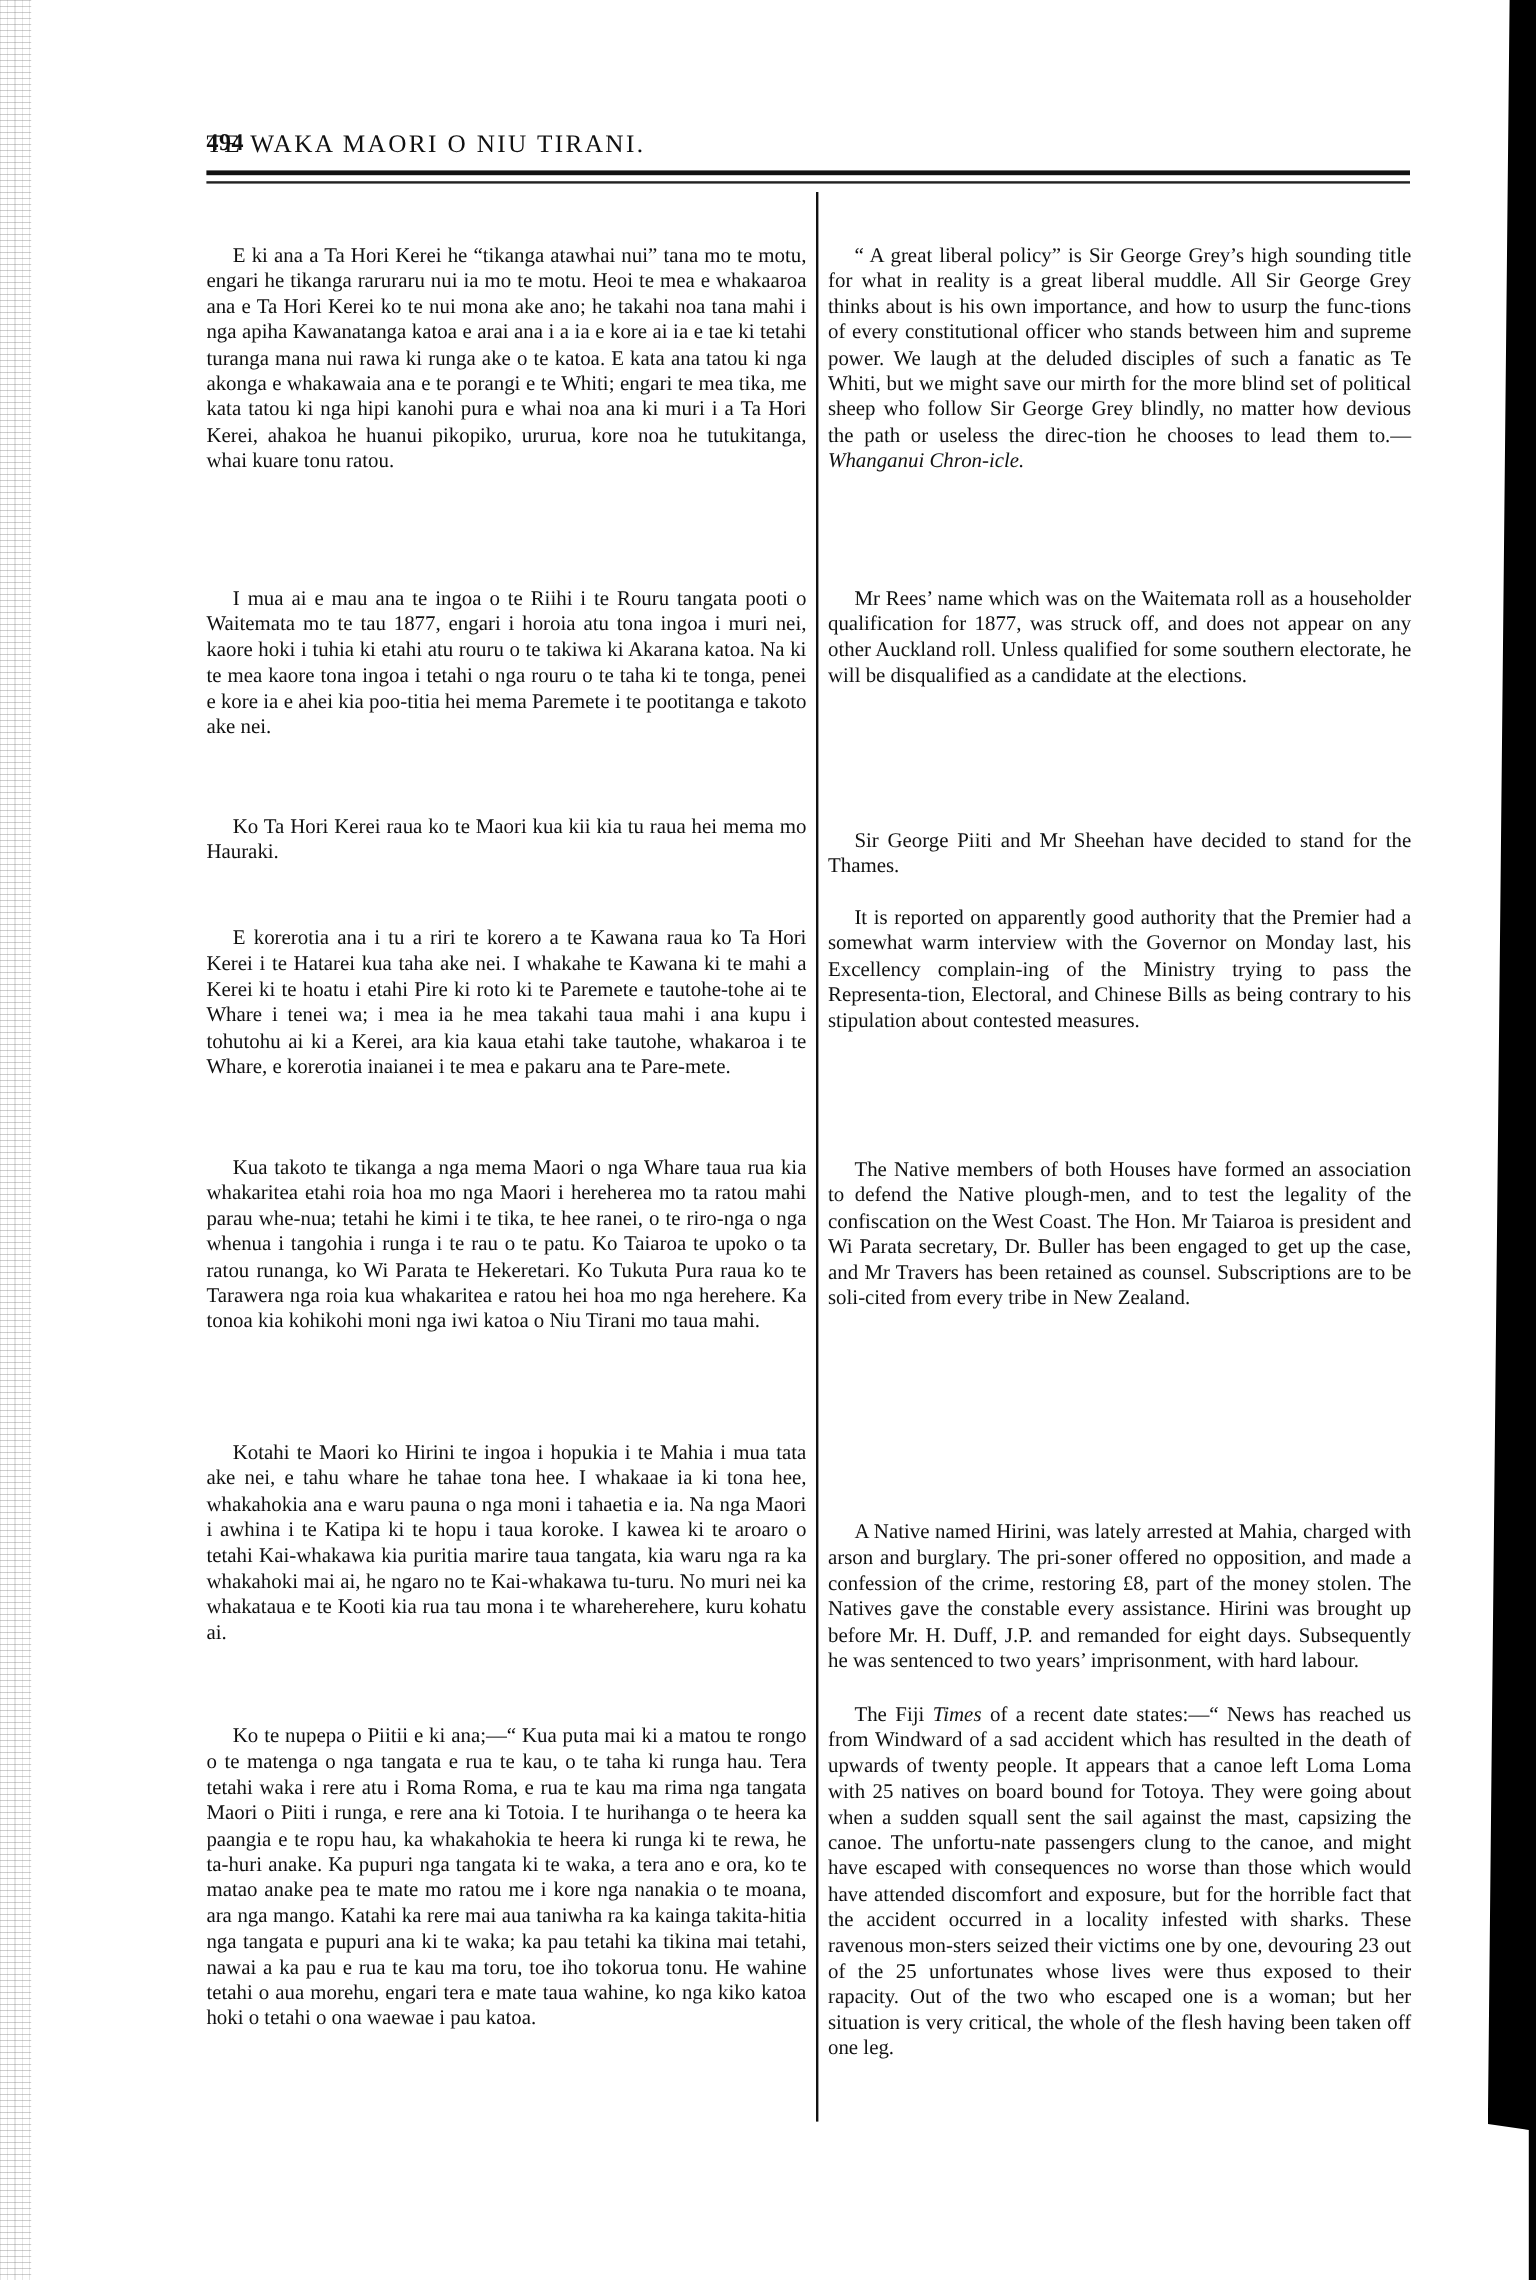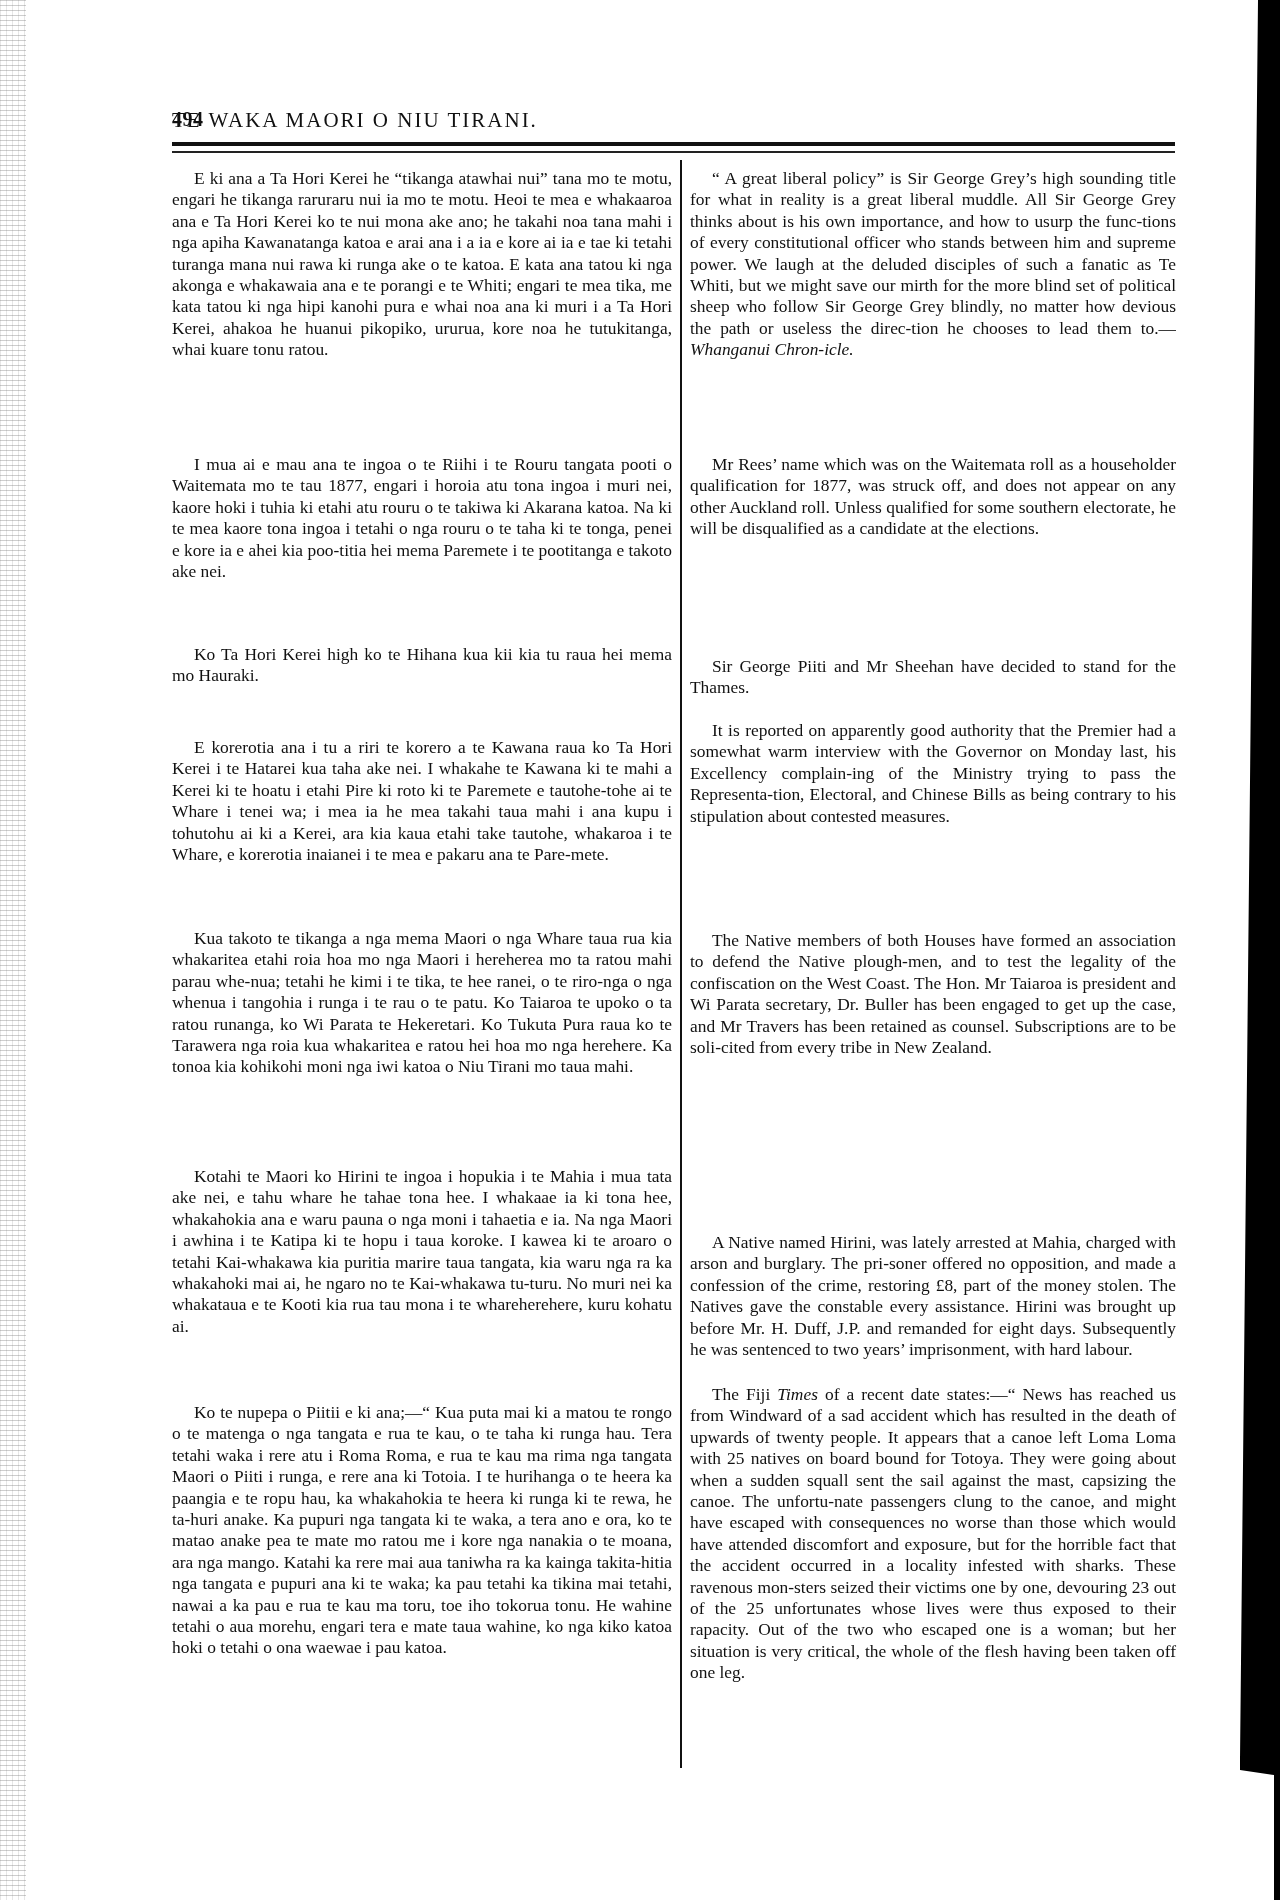--- a/index.html
+++ b/index.html
@@ -15,21 +15,21 @@
   .running-head { position:absolute; left:172px; width:1003px; top:108px; text-align:left;
     font-family:"Liberation Serif",serif; font-size:21px; letter-spacing:2px; }
   .rule-thick { position:absolute; left:172px; width:1003px; top:142px; height:4px; background:#111; }
   .rule-thin  { position:absolute; left:172px; width:1003px; top:151px; height:1.5px; background:#222; }
   .col-divider { position:absolute; left:680px; top:160px; width:2px; height:1608px; background:#111; }
   .column { position:absolute; top:168px; }
   .col-left  { left:172px; width:500px; }
   .col-right { left:690px; width:486px; }
   .para { font-family:"Liberation Serif",serif; font-size:17.4px; line-height:21.4px;
     text-align:justify; text-indent:22px; margin:0; hyphens:manual; }
-  .block { position:absolute; left:0; right:0; }
+  .block { position:absolute; left:0; right:0;margin-top:34px; }
   em { font-style:italic; }
 </style>
 </head>
 <body>
 
 <div class="binding-edge"></div>
 <svg class="scan-wedge" viewBox="0 0 40 1900" preserveAspectRatio="none">
   <polygon points="16,0 40,0 40,1900 34,1900 34,1775 0,1770 0,1760 18,0" fill="#000"></polygon>
 </svg>
 
@@ -40,21 +40,21 @@
 <div class="col-divider"></div>
 
 <div class="column col-left">
   <div class="block" style="top:0px">
     <p class="para">E ki ana a Ta Hori Kerei he “tikanga atawhai nui” tana mo te motu, engari he tikanga raruraru nui ia mo te motu. Heoi te mea e whakaaroa ana e Ta Hori Kerei ko te nui mona ake ano; he takahi noa tana mahi i nga apiha Kawanatanga katoa e arai ana i a ia e kore ai ia e tae ki tetahi turanga mana nui rawa ki runga ake o te katoa. E kata ana tatou ki nga akonga e whakawaia ana e te porangi e te Whiti; engari te mea tika, me kata tatou ki nga hipi kanohi pura e whai noa ana ki muri i a Ta Hori Kerei, ahakoa he huanui pikopiko, ururua, kore noa he tutukitanga, whai kuare tonu ratou.</p>
   </div>
   <div class="block" style="top:286px">
     <p class="para">I mua ai e mau ana te ingoa o te Riihi i te Rouru tangata pooti o Waitemata mo te tau 1877, engari i horoia atu tona ingoa i muri nei, kaore hoki i tuhia ki etahi atu rouru o te takiwa ki Akarana katoa. Na ki te mea kaore tona ingoa i tetahi o nga rouru o te taha ki te tonga, penei e kore ia e ahei kia poo-titia hei mema Paremete i te pootitanga e takoto ake nei.</p>
   </div>
   <div class="block" style="top:476px">
-    <p class="para">Ko Ta Hori Kerei high ko te Hihana kua kii kia tu raua hei mema mo Hauraki.</p>
+    <p class="para">Ko Ta Hori Kerei raua ko te Maori kua kii kia tu raua hei mema mo Hauraki.</p>
   </div>
   <div class="block" style="top:569px">
     <p class="para">E korerotia ana i tu a riri te korero a te Kawana raua ko Ta Hori Kerei i te Hatarei kua taha ake nei. I whakahe te Kawana ki te mahi a Kerei ki te hoatu i etahi Pire ki roto ki te Paremete e tautohe-tohe ai te Whare i tenei wa; i mea ia he mea takahi taua mahi i ana kupu i tohutohu ai ki a Kerei, ara kia kaua etahi take tautohe, whakaroa i te Whare, e korerotia inaianei i te mea e pakaru ana te Pare-mete.</p>
   </div>
   <div class="block" style="top:760px">
     <p class="para">Kua takoto te tikanga a nga mema Maori o nga Whare taua rua kia whakaritea etahi roia hoa mo nga Maori i hereherea mo ta ratou mahi parau whe-nua; tetahi he kimi i te tika, te hee ranei, o te riro-nga o nga whenua i tangohia i runga i te rau o te patu. Ko Taiaroa te upoko o ta ratou runanga, ko Wi Parata te Hekeretari. Ko Tukuta Pura raua ko te Tarawera nga roia kua whakaritea e ratou hei hoa mo nga herehere. Ka tonoa kia kohikohi moni nga iwi katoa o Niu Tirani mo taua mahi.</p>
   </div>
   <div class="block" style="top:998px">
     <p class="para">Kotahi te Maori ko Hirini te ingoa i hopukia i te Mahia i mua tata ake nei, e tahu whare he tahae tona hee. I whakaae ia ki tona hee, whakahokia ana e waru pauna o nga moni i tahaetia e ia. Na nga Maori i awhina i te Katipa ki te hopu i taua koroke. I kawea ki te aroaro o tetahi Kai-whakawa kia puritia marire taua tangata, kia waru nga ra ka whakahoki mai ai, he ngaro no te Kai-whakawa tu-turu. No muri nei ka whakataua e te Kooti kia rua tau mona i te whareherehere, kuru kohatu ai.</p>
   </div>

